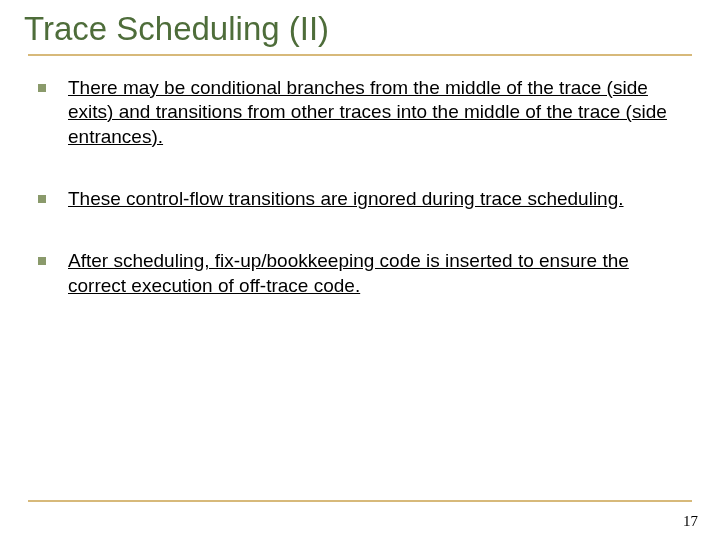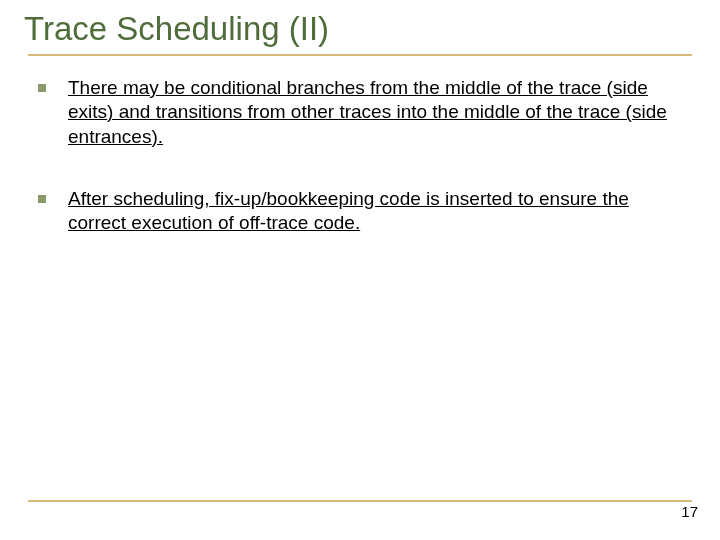--- a/index.html
+++ b/index.html
@@ -6,35 +6,39 @@
   html, body { width: 720px; height: 540px; background: #ffffff; font-family: Verdana, Geneva, sans-serif; position: relative; overflow: hidden; }
   .slide { width: 720px; height: 536px; padding: 10px 28px 18px 28px; position: relative; }
   .title { color: #4e6d3a; font-size: 33px; font-weight: 400; letter-spacing: 0px; margin-left: -4px; margin-bottom: 6px; font-family: Verdana, sans-serif; }
   .title-rule { height: 2px; background: #d7b97a; width: 100%; margin-bottom: 20px; }
   .bullets { list-style: none; padding-left: 10px; text-decoration: underline; }
   .bullets li { position: relative; padding-left: 30px; font-size: 19px; line-height: 1.28; color: #000; margin-bottom: 38px; font-family: Verdana, sans-serif; }
   .bullets li .sq { position: absolute; left: 0; top: 8px; width: 8px; height: 8px; background: #8a9a6b; }
   .underline { text-decoration: underline; }
   .quote-open, .quote-close { font-family: Verdana, sans-serif; }
   .footer-rule { position: absolute; left: 28px; right: 28px; bottom: 34px; height: 2px; background: #d7b97a; }
-  .pagenum { position: absolute; right: 22px; bottom: 16px; font-size: 15px; color: #000; font-family: Liberation Sans, sans-serif; margin-left: 20px; }
+  .pagenum { position: absolute; right: 22px; bottom: 6px; font-size: 15px; color: #000; font-family: Liberation Serif, serif; margin-left: 20px; }
 </style>
 </head>
 <body>
 
 <div class="slide">
   <div class="title">Trace Scheduling (II)</div>
   <div class="title-rule"></div>
 
   <ul class="bullets">
     <li>
       <span class="sq"></span>
       <span>There may be conditional branches from the middle of the trace (</span><span class="underline">side exits</span><span>) and transitions from other traces into the middle of the trace (</span><span class="underline">side entrances</span><span>).</span>
     </li>
     <li>
       <span class="sq"></span>
+      <span>These control-flow transitions are ignored during trace scheduling.</span>
+    </li>
+    <li>
+      <span class="sq"></span>
       <span>After scheduling, fix-up/bookkeeping code is inserted to ensure the correct execution of off-trace code.</span>
     </li>
   </ul>
 
   <div class="footer-rule"></div>
   <div class="pagenum">17</div>
 </div>
 
 </body></html>

